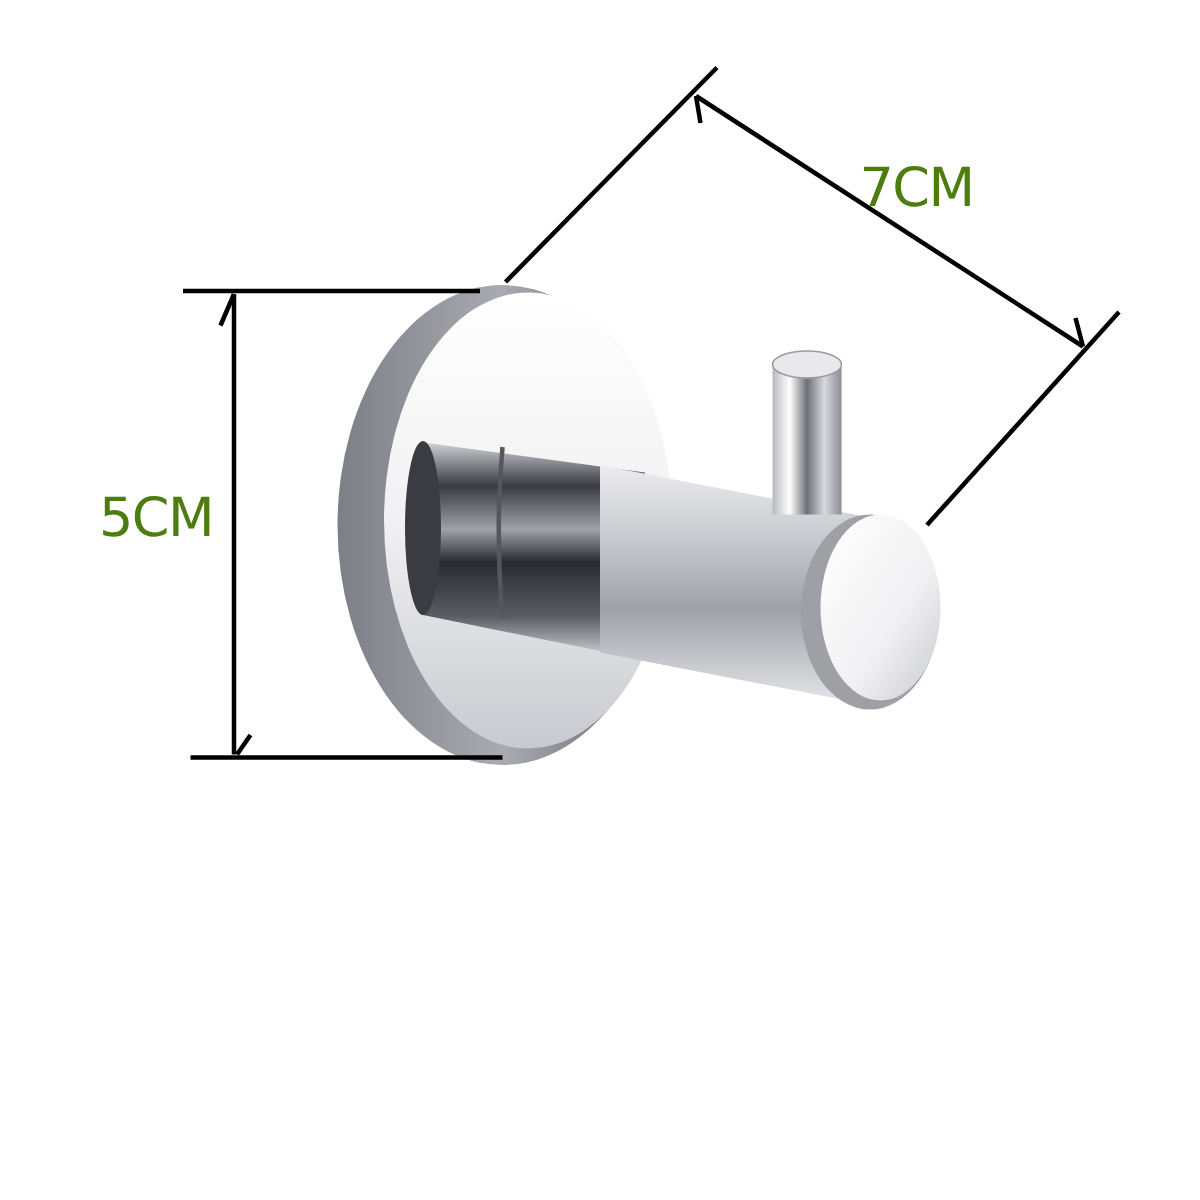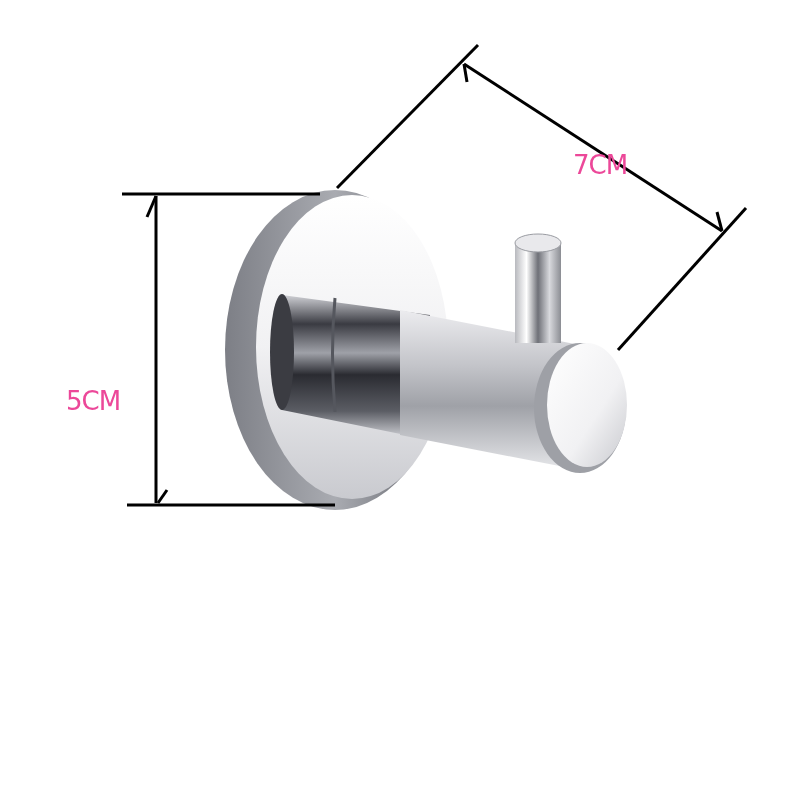--- a/index.html
+++ b/index.html
@@ -1,25 +1,24 @@
 <!DOCTYPE html>
 <html><head>
   <meta charset="utf-8">
   <style>
     html, body { margin: 0; padding: 0; background: #ffffff; }
     .canvas { position: relative; width: 800px; height: 800px; background: #ffffff; overflow: hidden; }
     svg { position: absolute; left: 0; top: 0; }
     .dim-label {
       position: absolute;
       font-family: "DejaVu Sans", sans-serif;
-      font-size: 26px;
-      color: #ec4899;
+      font-size: 36px;
+      color: #4d7c0f;
       line-height: 1;
       letter-spacing: -1px;
-      margin-top: 44px;
     }
   </style>
 </head>
 <body>
 
 <div class="canvas">
   <svg width="800" height="800" viewBox="0 0 800 800">
     <defs>
       <linearGradient id="rimGrad" x1="0" y1="0" x2="1" y2="0">
         <stop offset="0" stop-color="#7d7f86"></stop>
@@ -94,15 +93,15 @@
 
     <g stroke="#000" stroke-width="3" fill="none">
       <line x1="337" y1="188" x2="478" y2="45"></line>
       <line x1="618" y1="350" x2="746" y2="208"></line>
       <line x1="464" y1="64" x2="722" y2="231"></line>
       <path d="M467 82 L464 64"></path>
       <path d="M717 212 L722 231"></path>
     </g>
   </svg>
 
-  <div class="dim-label" style="left:66px; top:344px;">5CM</div>
+  <div class="dim-label" style="left:66px; top:328px;">5CM</div>
   <div class="dim-label" style="left:573px; top:108px;">7CM</div>
 </div>
 
 </body></html>

